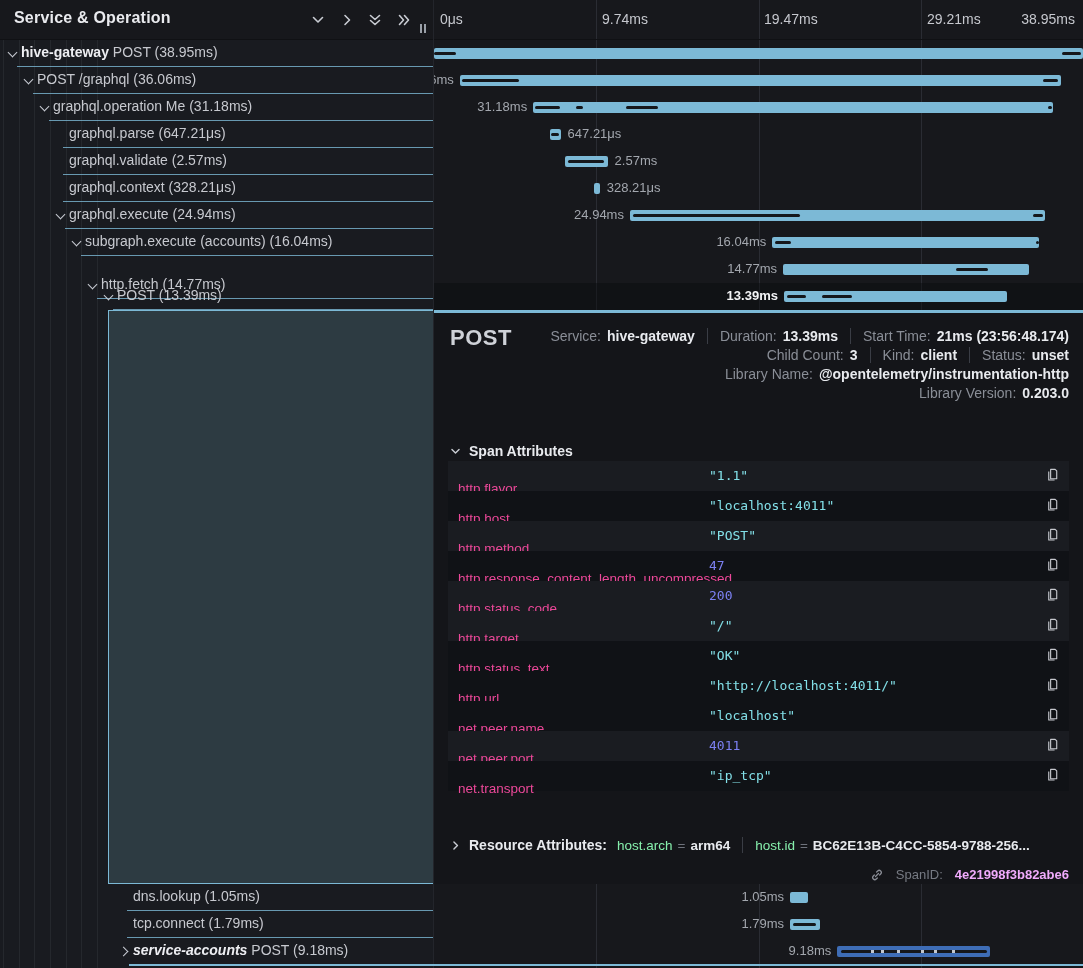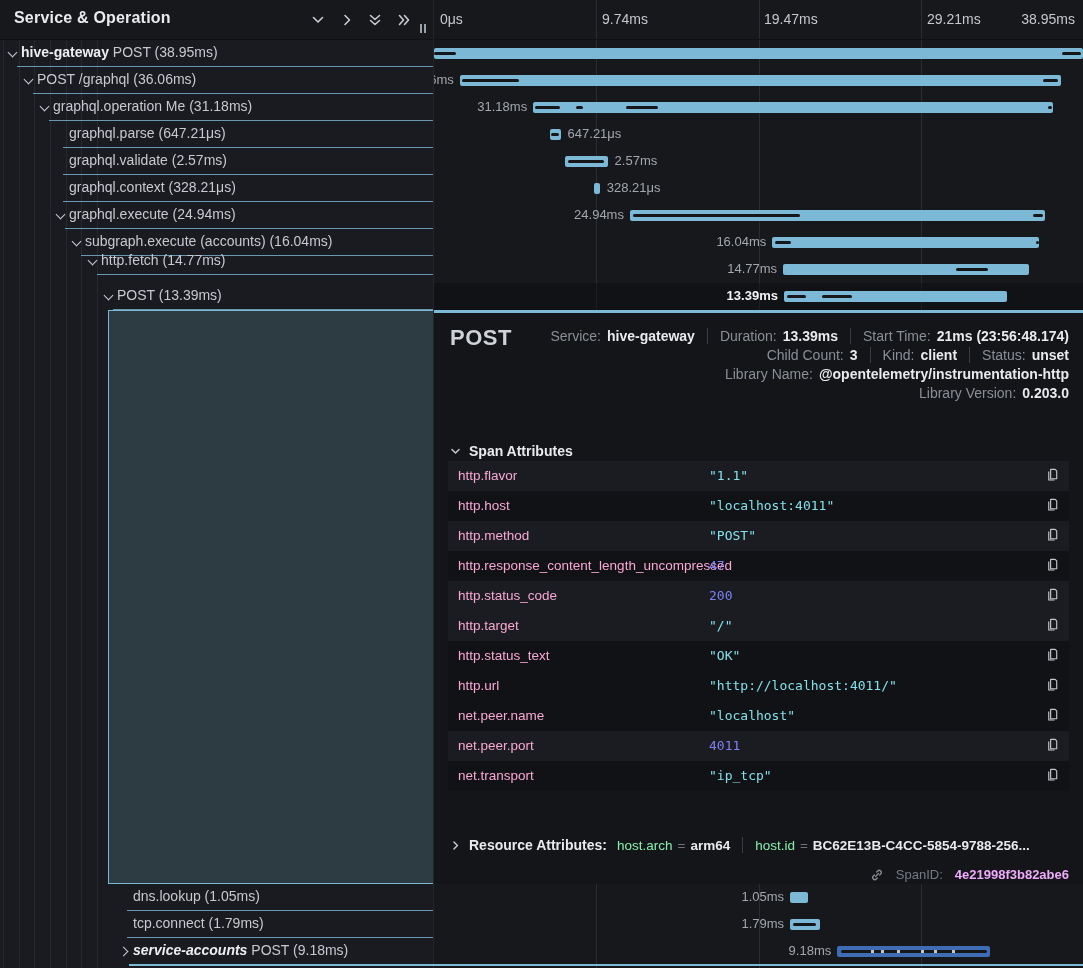--- a/index.html
+++ b/index.html
@@ -49,21 +49,21 @@
   .meta{position:absolute;right:14px;top:15px;display:flex;flex-direction:column;align-items:flex-end;gap:3px}
   .meta-line{display:flex;align-items:center;font-size:14px;white-space:nowrap}
   .meta-label{color:#8a8e97;margin-right:6px}
   .meta-value{color:#e8eaee;font-weight:700}
   .meta-div{width:1px;height:16px;background:#3a3d45;margin:0 12px}
   .sa-header{position:absolute;left:16px;top:130px;display:flex;align-items:center;gap:8px;font-size:14px;font-weight:700;color:#e8eaee;cursor:pointer}
   .attr-table{position:absolute;left:14px;top:148px;width:621px}
   .attr-row{position:relative;height:30px}
   .attr-row.odd{background:#1a1c21}
   .attr-row.even{background:#101216}
-  .attr-key{position:absolute;left:10px;top:7px;font-size:13.5px;color:#f9a8d4;white-space:nowrap}
+  .attr-key{position:absolute;left:10px;top:20px;font-size:13.5px;color:#ec4899;white-space:nowrap}
   .attr-val{position:absolute;left:261px;top:7px;font-family:"DejaVu Sans Mono",monospace;font-size:13px;white-space:nowrap}
   .copy-btn{position:absolute;right:8px;top:6px;width:18px;height:18px;background:none;border:none;cursor:pointer;padding:0;color:#c6c8ce}
   .resource{position:absolute;left:16px;top:524px;display:flex;align-items:center;font-size:13.5px;white-space:nowrap}
   .res-label{font-weight:700;color:#e8eaee;margin:0 10px 0 8px;font-size:14px}
   .res-key{color:#86efac}
   .res-eq{color:#6f737c;margin:0 5px}
   .res-val{color:#e8eaee;font-weight:700}
   .res-div{width:1px;height:16px;background:#3a3d45;margin:0 12px}
   .spanid{position:absolute;right:14px;top:554px;display:flex;align-items:center;gap:12px;font-size:13px}
   .spanid-label{color:#767a83}
@@ -119,21 +119,21 @@
         <div class="row-left" style="top: 202px;">
     <span class="chev" style="left: 55px;"></span>
     <span class="txt" style="left: 69px;"><span class="spanname">graphql.execute (24.94ms)</span></span>
     <div class="uline" style="left: 65px;"></div>
   </div>
         <div class="row-left" style="top: 229px;">
     <span class="chev" style="left: 71px;"></span>
     <span class="txt" style="left: 85px;"><span class="spanname">subgraph.execute (accounts) (16.04ms)</span></span>
     <div class="uline" style="left: 81px;"></div>
   </div>
-        <div class="row-left" style="top: 248px;">
+        <div class="row-left" style="top: 272px;">
     <span class="chev" style="left: 87px;"></span>
     <span class="txt" style="left: 101px;"><span class="spanname">http.fetch (14.77ms)</span></span>
     <div class="uline" style="left: 97px;"></div>
   </div>
         <div class="row-left" style="top: 283px;">
     <span class="chev" style="left: 103px;"></span>
     <span class="txt" style="left: 117px;"><span class="spanname">POST (13.39ms)</span></span>
     <div class="uline" style="left: 113px;"></div>
   </div>
         <div class="row-left" style="top: 884px; text-align: center;">

